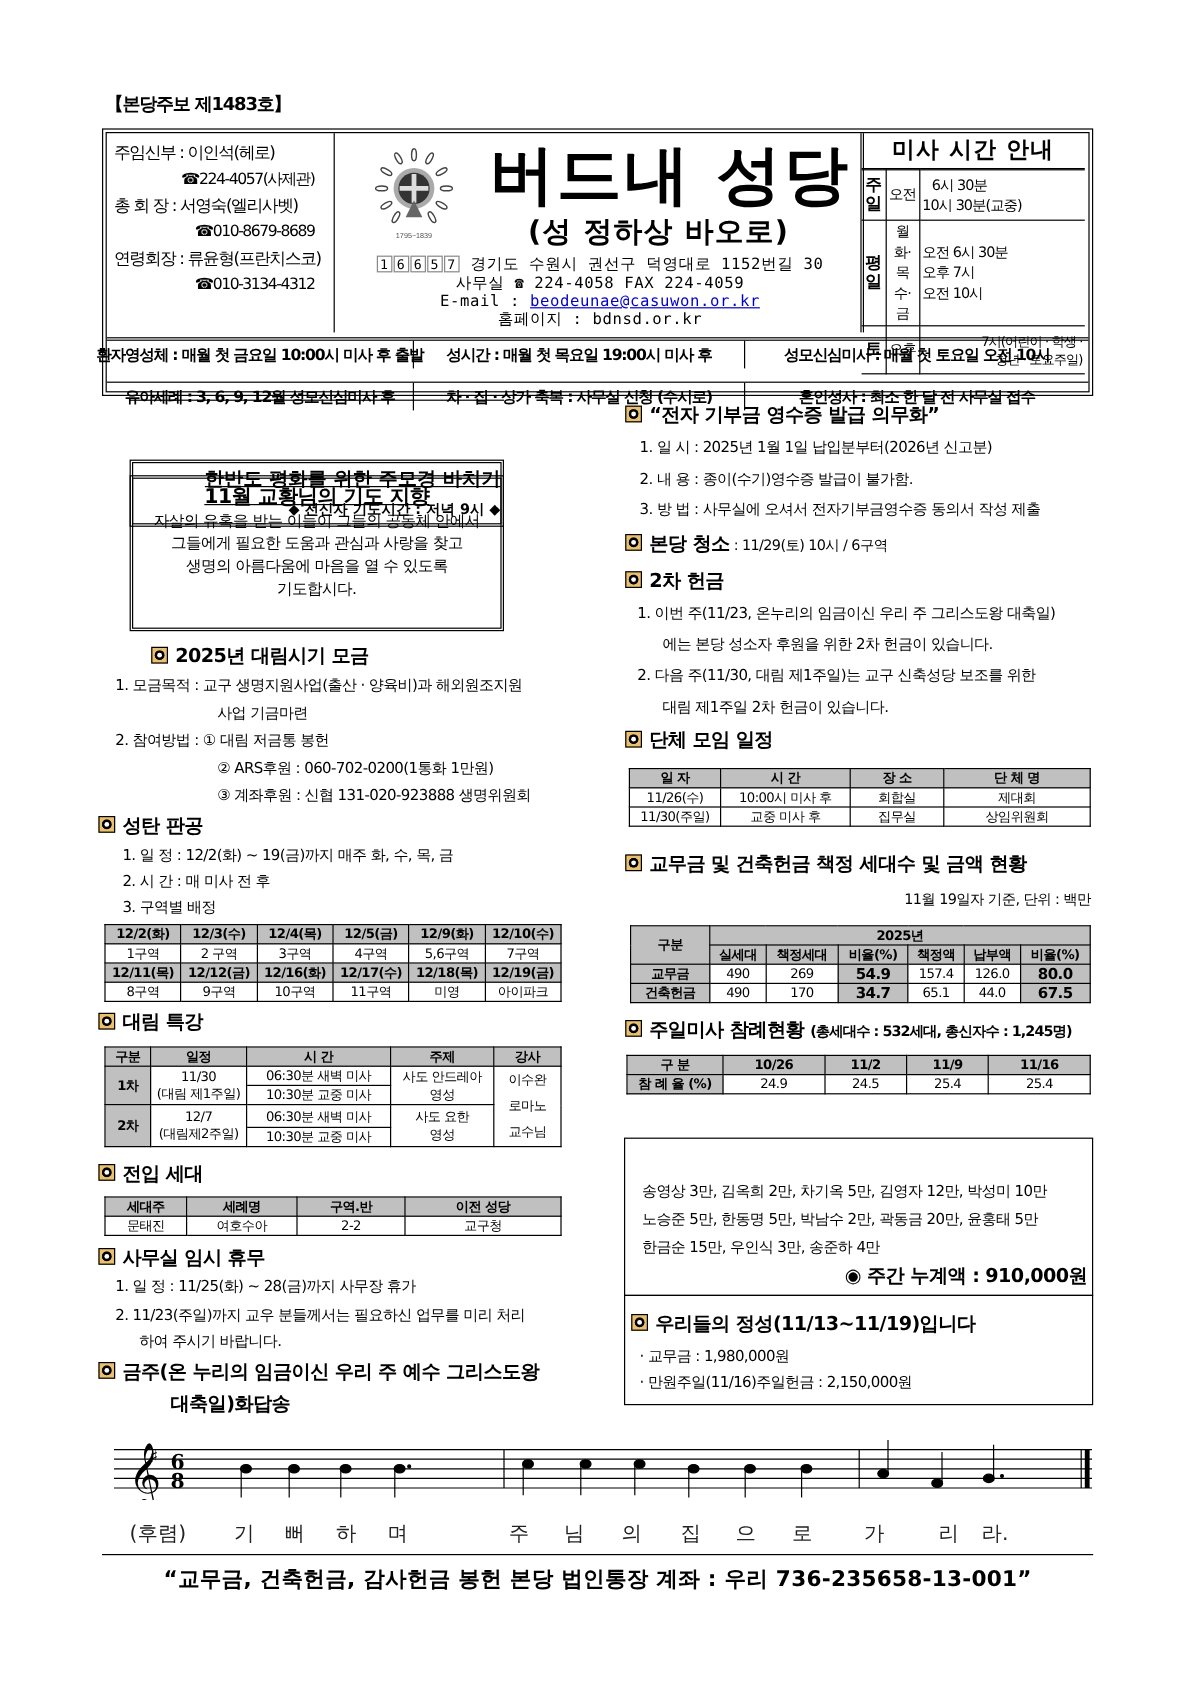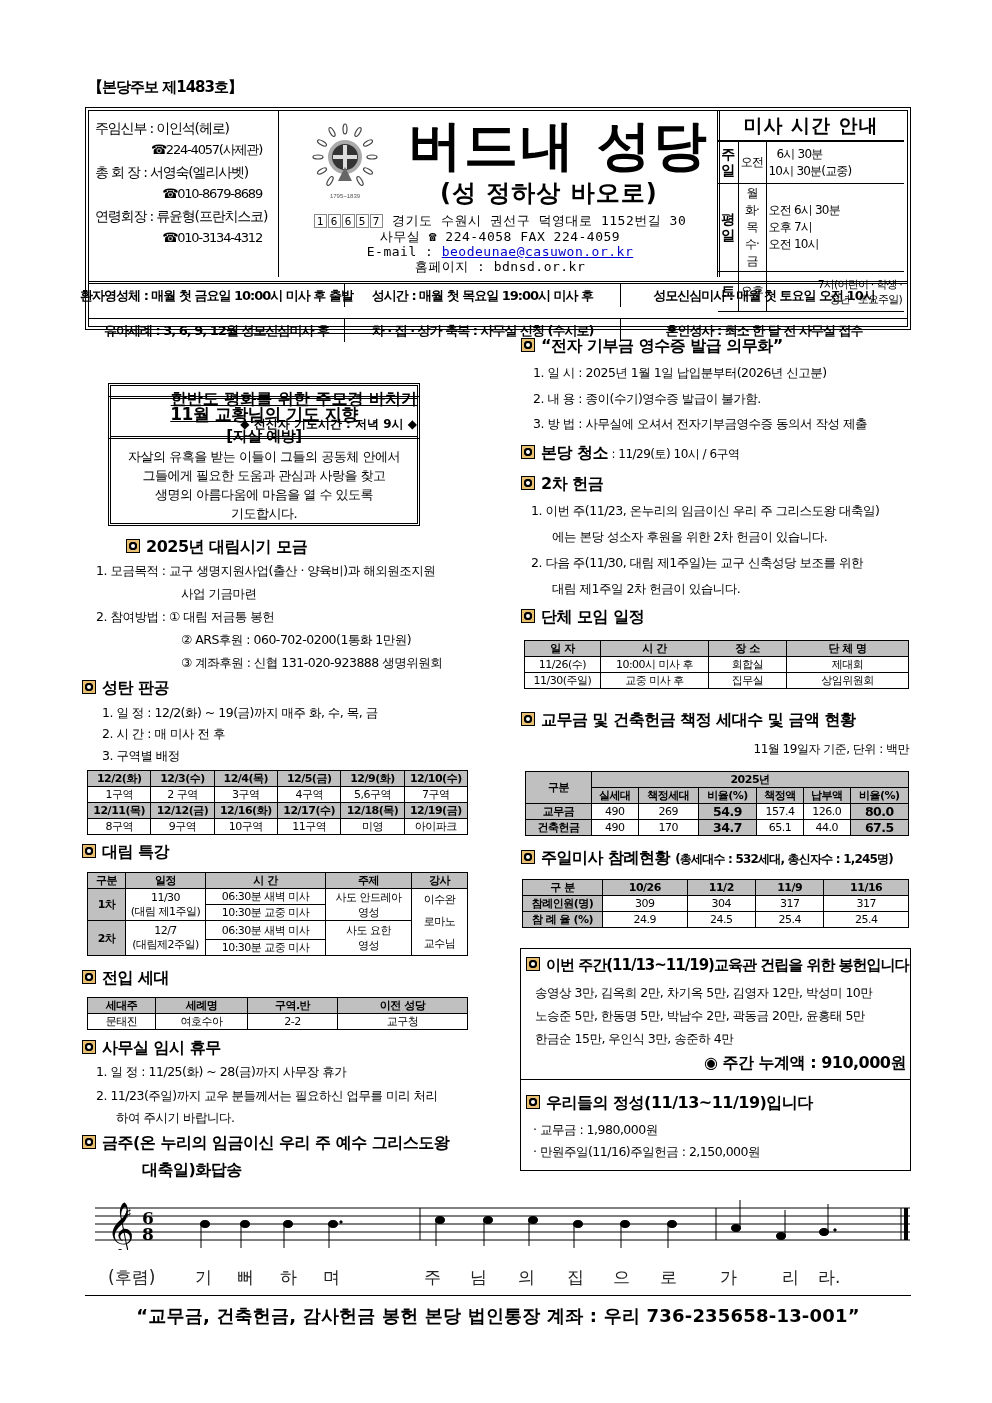--- a/index.html
+++ b/index.html
@@ -161,21 +161,20 @@
   <div style="width:286px">혼인성사 : 최소 한 달 전 사무실 접수</div>
 </div>
 
 <div class="abs hline"></div>
 <div class="abs box1">
   <div class="t">한반도 평화를 위한 주모경 바치기</div>
   <div class="s">◆ 전신자 기도시간 : 저녁 9시 ◆</div>
 </div>
 <div class="abs box2">
   <div class="t">11월 교황님의 기도 지향</div>
-  <div class="s">[자살 예방]</div>
   <div>자살의 유혹을 받는 이들이 그들의 공동체 안에서</div>
   <div>그들에게 필요한 도움과 관심과 사랑을 찾고</div>
   <div>생명의 아름다움에 마음을 열 수 있도록</div>
   <div>기도합시다.</div>
 </div>
 
 <div class="abs sec" style="left:82px; top:537px;margin-left:44px;"><span class="ico"></span><span>2025년 대림시기 모금</span></div>
 <div class="abs line" style="left:96px; top:563px;">1. 모금목적 : 교구 생명지원사업(출산 · 양육비)과 해외원조지원</div>
 <div class="abs line" style="left:181px; top:586px;">사업 기금마련</div>
 <div class="abs line" style="left:96px; top:609px;">2. 참여방법 : ① 대림 저금통 봉헌</div>
@@ -376,38 +375,30 @@
 <table class="abs grid" style="left:522px; top:879px; width:387px;">
   <tbody>
       <tr>
         <th style="width:80px">구   분</th>
         <th>10/26</th>
         <th>11/2</th>
         <th>11/9</th>
         <th>11/16</th>
       </tr>
   <tr>
-        <td class="gray">참례인원(명)</td>
-        <td>309</td>
-        <td>304</td>
-        <td>317</td>
-        <td>317</td>
-      </tr>
-  <tr>
         <td class="gray">참 례 율 (%)</td>
         <td>24.9</td>
         <td>24.5</td>
         <td>25.4</td>
         <td>25.4</td>
       </tr>
 </tbody>
   </table>
 
 <div class="abs rbox" style="top:948px; height:132px;">
-  <div class="sec" style="position:absolute; left:5px; top:7px; font-size:15px; letter-spacing:-1px;"><span class="ico"></span><span>이번 주간(11/13~11/19)교육관 건립을 위한 봉헌입니다</span></div>
   <div class="line" style="position:absolute; left:14px; top:36px;">송영상 3만, 김옥희 2만, 차기옥 5만, 김영자 12만, 박성미 10만</div>
   <div class="line" style="position:absolute; left:14px; top:59px;">노승준 5만, 한동명 5만, 박남수 2만, 곽동금 20만, 윤홍태 5만</div>
   <div class="line" style="position:absolute; left:14px; top:82px;">한금순 15만, 우인식 3만, 송준하 4만</div>
   <div class="sec" style="position:absolute; right:4px; top:104px;">◉ 주간 누계액 : 910,000원</div>
 </div>
 <div class="abs rbox" style="top:1079px; height:92px;">
   <div class="sec" style="position:absolute; left:5px; top:13px;"><span class="ico"></span><span>우리들의 정성(11/13~11/19)입니다</span></div>
   <div class="line" style="position:absolute; left:12px; top:42px;">· 교무금 : 1,980,000원</div>
   <div class="line" style="position:absolute; left:12px; top:64px;">· 만원주일(11/16)주일헌금 : 2,150,000원</div>
 </div>

